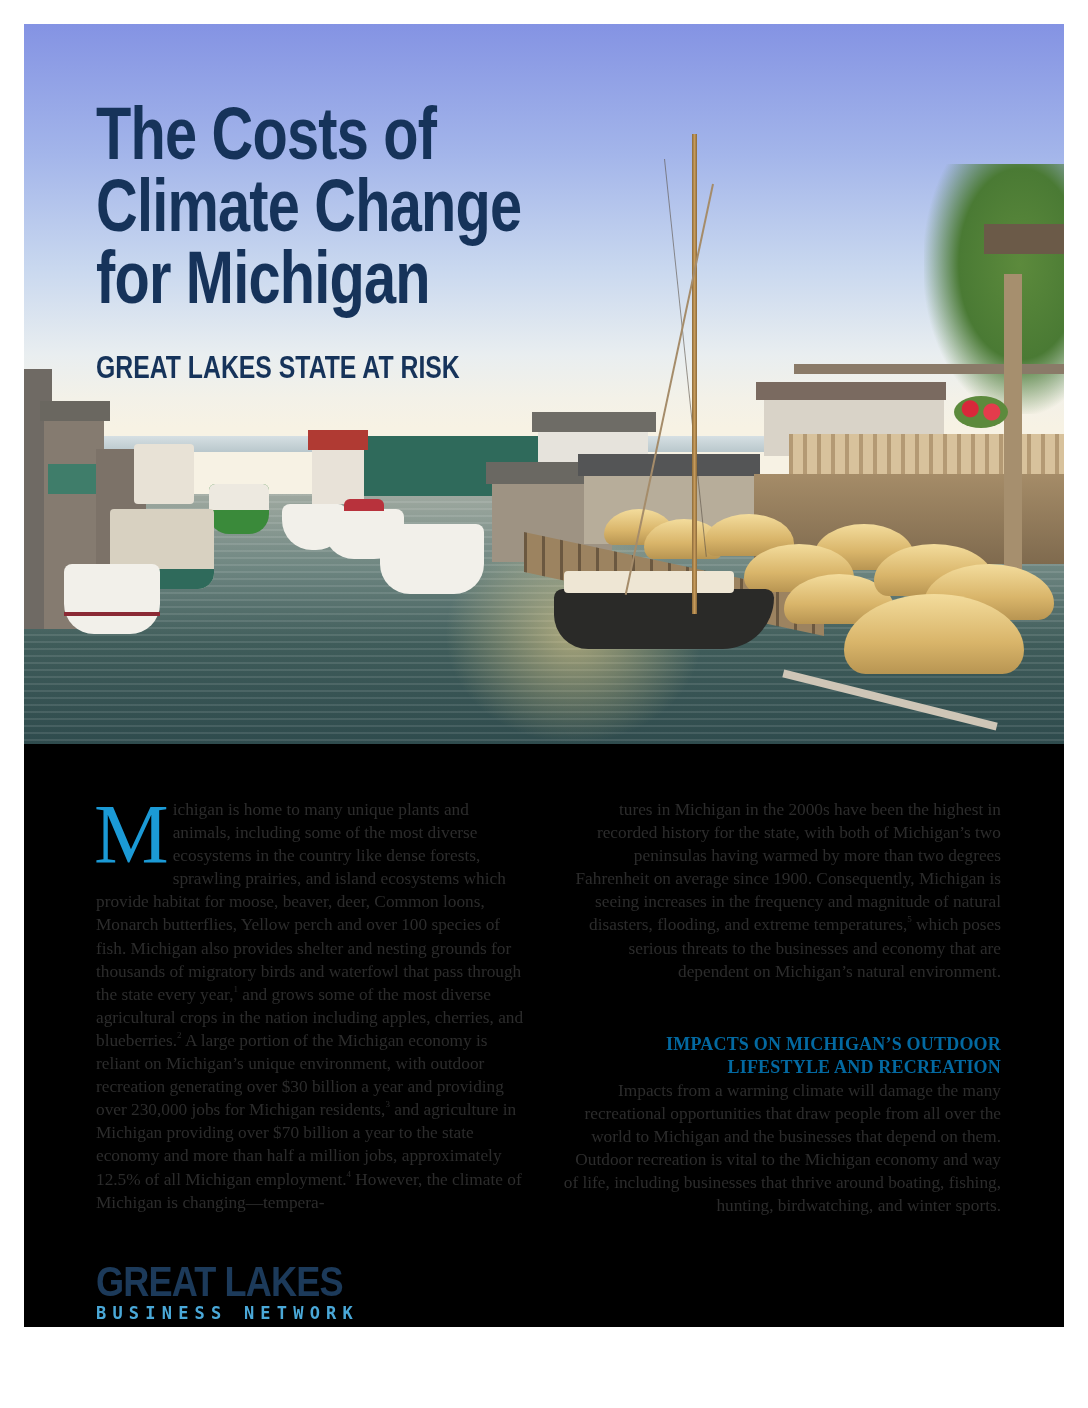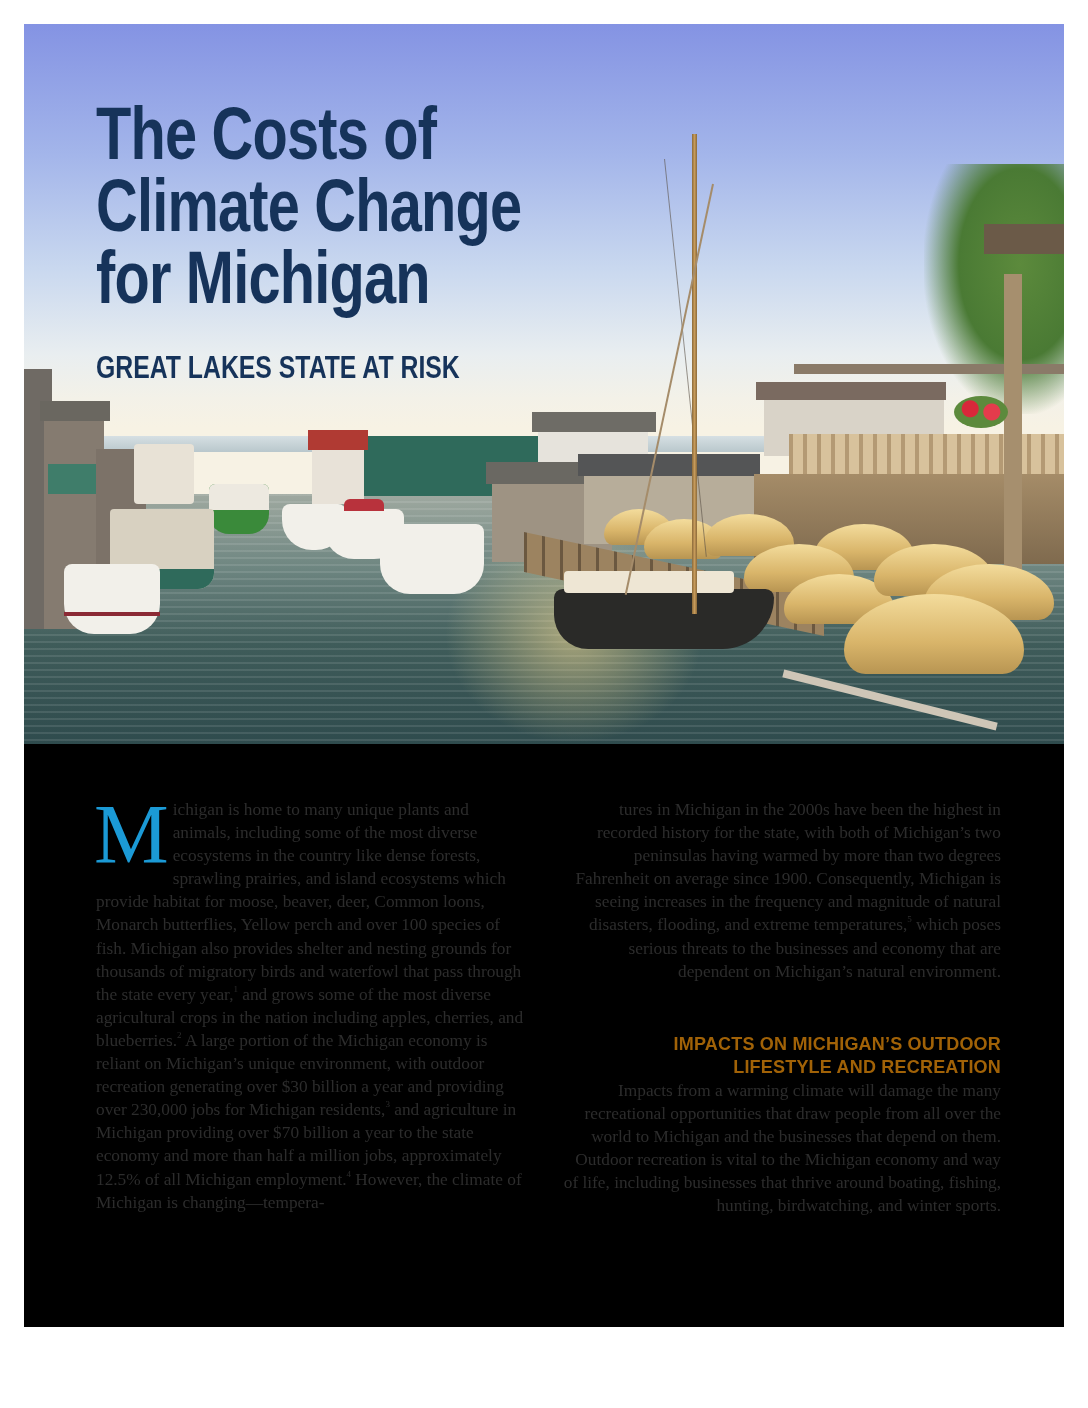--- a/index.html
+++ b/index.html
@@ -102,22 +102,22 @@
   
   .col { position: absolute; top: 774px; color: #2c2c2c; font-family: "Liberation Serif", serif;
     font-size: 17.3px; line-height: 23.1px; }
   .col-left { left: 72px; width: 430px; }
   .col-right { left: 537px; width: 440px; top: 774px; text-align: right; }
   .col p { margin: 0; }
   .dropcap { float: left; font-family: "Liberation Serif", serif; color: #1b9ad6;
     font-size: 84px; line-height: 62px; margin: 6px 4px 0 -2px; height: 64px; }
   sup { font-size: 9px; line-height: 0; vertical-align: 8px; }
   .section-heading {
-    margin: 50px 0 0 16px; font-family: Liberation Sans, sans-serif; font-weight: bold;
-    font-size: 18px; line-height: 23px; color: #a16207; letter-spacing: 0.2px;
+    margin: 50px 0 0 16px; font-family: Liberation Serif, serif; font-weight: bold;
+    font-size: 18px; line-height: 23px; color: #0369a1; letter-spacing: 0.2px;
   }
 
   
   .logo { position: absolute; left: 72px; top: 1238px; }
   .logo-top { font-family: "Liberation Sans", sans-serif; font-weight: bold; font-size: 42px;
     line-height: 40px; color: #1c3a5a; letter-spacing: -1px; transform: scaleX(0.86); transform-origin: left top; white-space: nowrap; }
   .logo-bottom { font-family: "DejaVu Sans Mono", monospace; font-weight: bold; font-size: 17px;
     line-height: 20px; color: #4aa8d8; letter-spacing: 6.2px; margin-top: 1px; white-space: nowrap; }
 </style>
 </head>
@@ -198,13 +198,17 @@
   <div class="col col-left">
     <p><span class="dropcap">M</span><span>ichigan is home to many unique plants and animals, including some of the most diverse ecosystems in the country like dense forests, sprawling prairies, and island ecosystems which provide habitat for moose, beaver, deer, Common loons, Monarch butterflies, Yellow perch and over 100 species of fish. Michigan also provides shelter and nesting grounds for thousands of migratory birds and waterfowl that pass through the state every year,</span><sup>1</sup><span> and grows some of the most diverse agricultural crops in the nation including apples, cherries, and blueberries.</span><sup>2</sup><span> A large portion of the Michigan economy is reliant on Michigan’s unique environment, with outdoor recreation generating over $30 billion a year and providing over 230,000 jobs for Michigan residents,</span><sup>3</sup><span> and agriculture in Michigan providing over $70 billion a year to the state economy and more than half a million jobs, approximately 12.5% of all Michigan employment.</span><sup>4</sup><span> However, the climate of Michigan is changing—tempera-</span></p>
   </div>
 
   <div class="col col-right">
     <p><span>tures in Michigan in the 2000s have been the highest in recorded history for the state, with both of Michigan’s two peninsulas having warmed by more than two degrees Fahrenheit on average since 1900. Consequently, Michigan is seeing increases in the frequency and magnitude of natural disasters, flooding, and extreme temperatures,</span><sup>5</sup><span> which poses serious threats to the businesses and economy that are dependent on Michigan’s natural environment.</span></p>
     <h3 class="section-heading">IMPACTS ON MICHIGAN’S OUTDOOR LIFESTYLE AND RECREATION</h3>
     <p>Impacts from a warming climate will damage the many recreational opportunities that draw people from all over the world to Michigan and the businesses that depend on them. Outdoor recreation is vital to the Michigan economy and way of life, including businesses that thrive around boating, fishing, hunting, birdwatching, and winter sports.</p>
   </div>
 
+  <div class="logo">
+    <div class="logo-top">GREAT LAKES</div>
+    <div class="logo-bottom">BUSINESS NETWORK</div>
+  </div>
 </div>
 
 </body></html>

